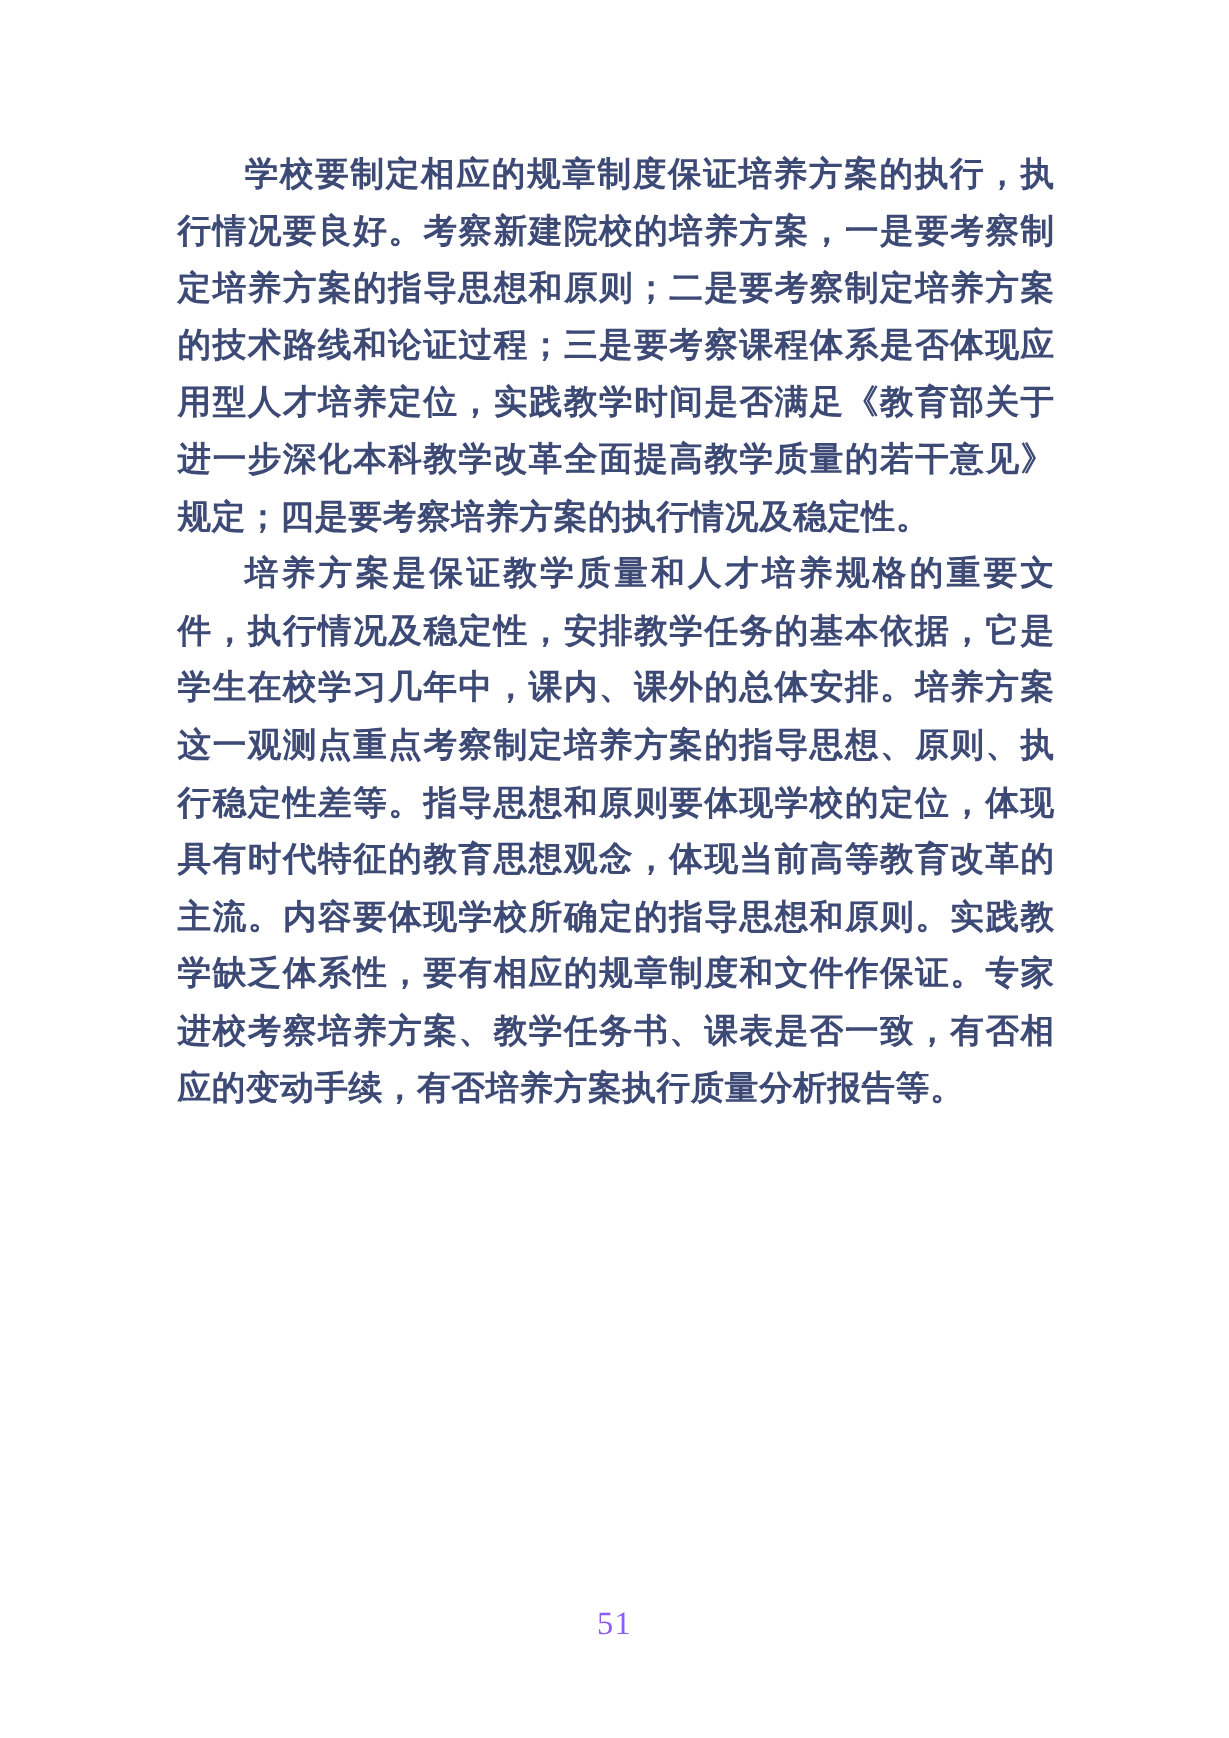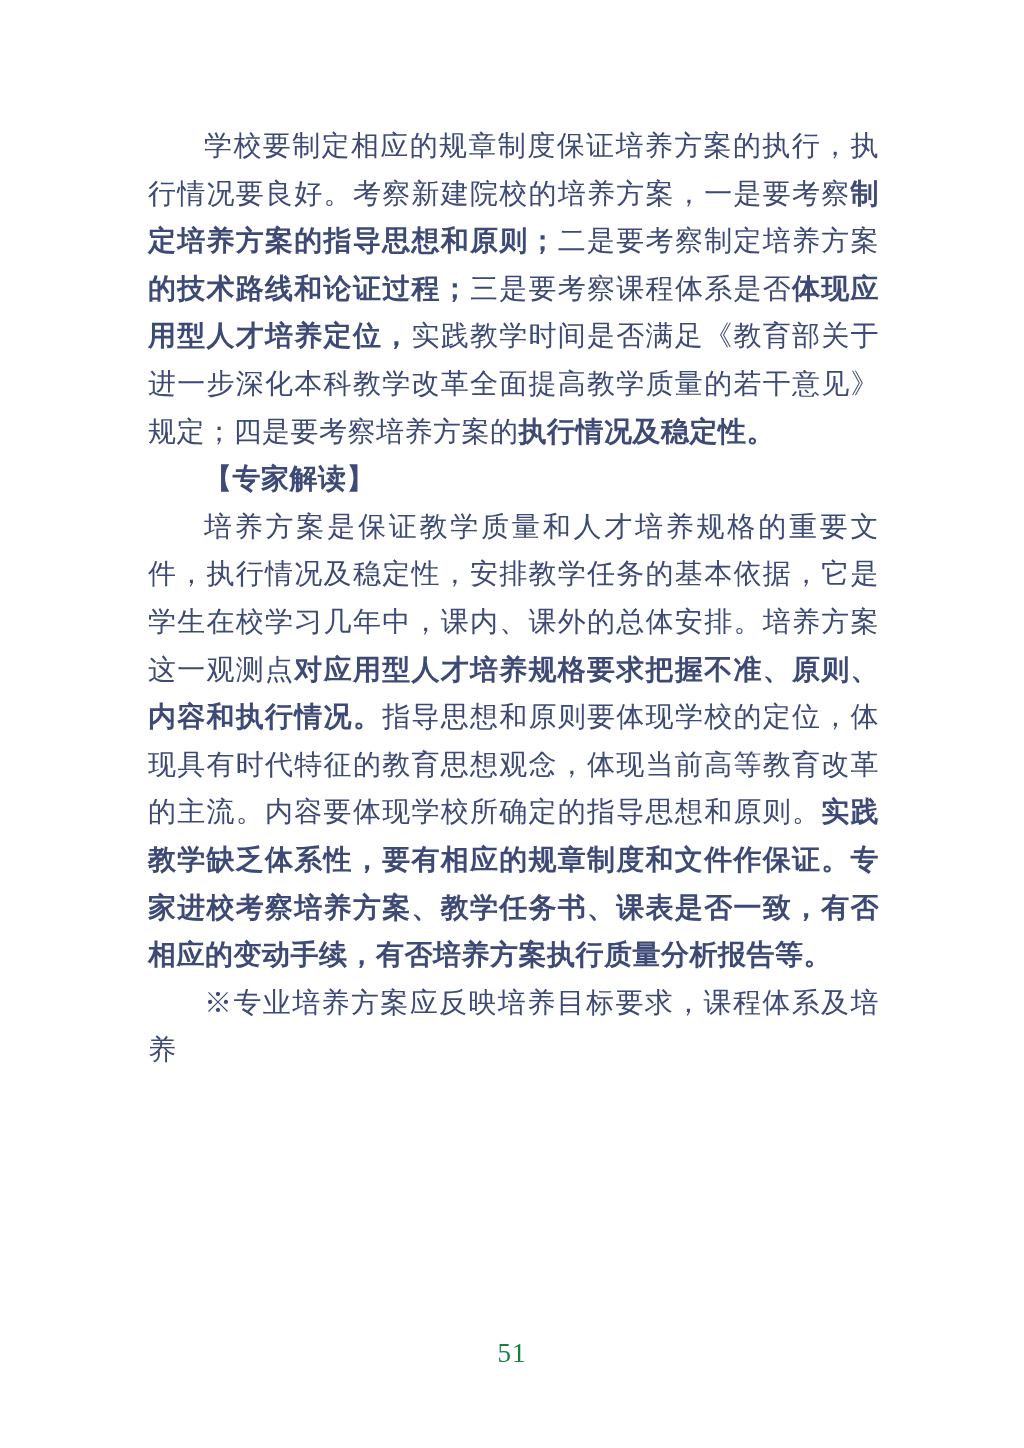--- a/index.html
+++ b/index.html
@@ -27,36 +27,34 @@
     font-size: 28px;
     line-height: 47.6px;
     text-align: justify;
     letter-spacing: 0.5px;
   }
   .document-text p {
     margin: 0;
     padding: 0;
     text-indent: 2em;
   }
-  .run { font-weight: normal; }
+  .run { font-weight: bold; }
   .run.bold { font-weight: bold; }
   .page-number {
     position: absolute;
     top: 1338px;
     left: 0;
     width: 100%;
     text-align: center;
     font-size: 27px;
     letter-spacing: 1px;
   }
 </style>
 </head>
 <body style="background: rgb(255, 255, 255);">
 
 <div class="scan-page">
   <div class="document-text" style="color: rgb(62, 74, 118);">
       <p><span class="run">学校要制定相应的规章制度保证培养方案的执行，执行情况要良好。考察新建院校的培养方案，一是要考察</span><span class="run bold">制定培养方案的指导思想和原则；</span><span class="run">二是要考察制定培养方案</span><span class="run bold">的技术路线和论证过程；</span><span class="run">三是要考察课程体系是否</span><span class="run bold">体现应用型人才培养定位，</span><span class="run">实践教学时间是否满足《教育部关于进一步深化本科教学改革全面提高教学质量的若干意见》规定；四是要考察培养方案的</span><span class="run bold">执行情况及稳定性。</span></p>
-      <p><span class="run bold">【专家解读】</span></p>
-      <p><span class="run">培养方案是保证教学质量和人才培养规格的重要文件，执行情况及稳定性，安排教学任务的基本依据，它是学生在校学习几年中，课内、课外的总体安排。培养方案这一观测点</span><span class="run bold">对应用型人才培养规格要求把握不准、原则、内容和执行情况。</span><span class="run">指导思想和原则要体现学校的定位，体现具有时代特征的教育思想观念，体现当前高等教育改革的主流。内容要体现学校所确定的指导思想和原则。</span><span class="run bold">实践教学缺乏体系性，要有相应的规章制度和文件作保证。专家进校考察培养方案、教学任务书、课表是否一致，有否相应的变动手续，有否培养方案执行质量分析报告等。</span></p>
-      <p><span class="run">※专业培养方案应反映培养目标要求，课程体系及培养</span></p>
+      <p><span class="run">培养方案是保证教学质量和人才培养规格的重要文件，执行情况及稳定性，安排教学任务的基本依据，它是学生在校学习几年中，课内、课外的总体安排。培养方案这一观测点</span><span class="run bold">重点考察制定培养方案的指导思想、原则、执行稳定性差等。</span><span class="run">指导思想和原则要体现学校的定位，体现具有时代特征的教育思想观念，体现当前高等教育改革的主流。内容要体现学校所确定的指导思想和原则。</span><span class="run bold">实践教学缺乏体系性，要有相应的规章制度和文件作保证。专家进校考察培养方案、教学任务书、课表是否一致，有否相应的变动手续，有否培养方案执行质量分析报告等。</span></p>
     </div>
-  <div class="page-number" style="color: #15803d;">51</div>
+  <div class="page-number" style="color: #8b5cf6;">51</div>
 </div>
 
 </body></html>

